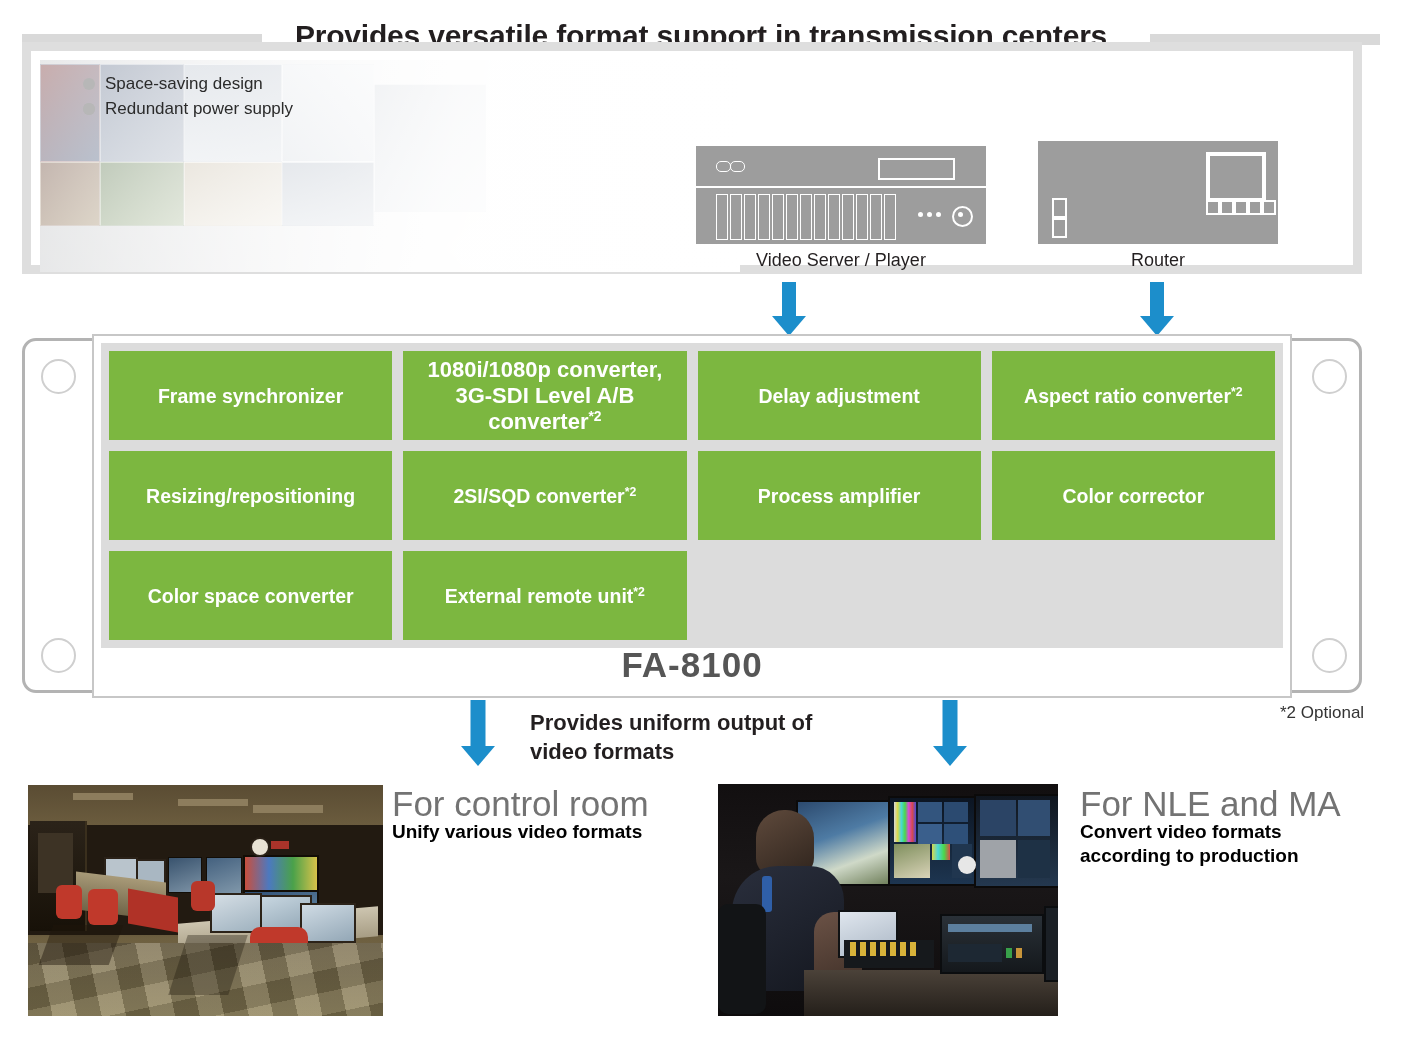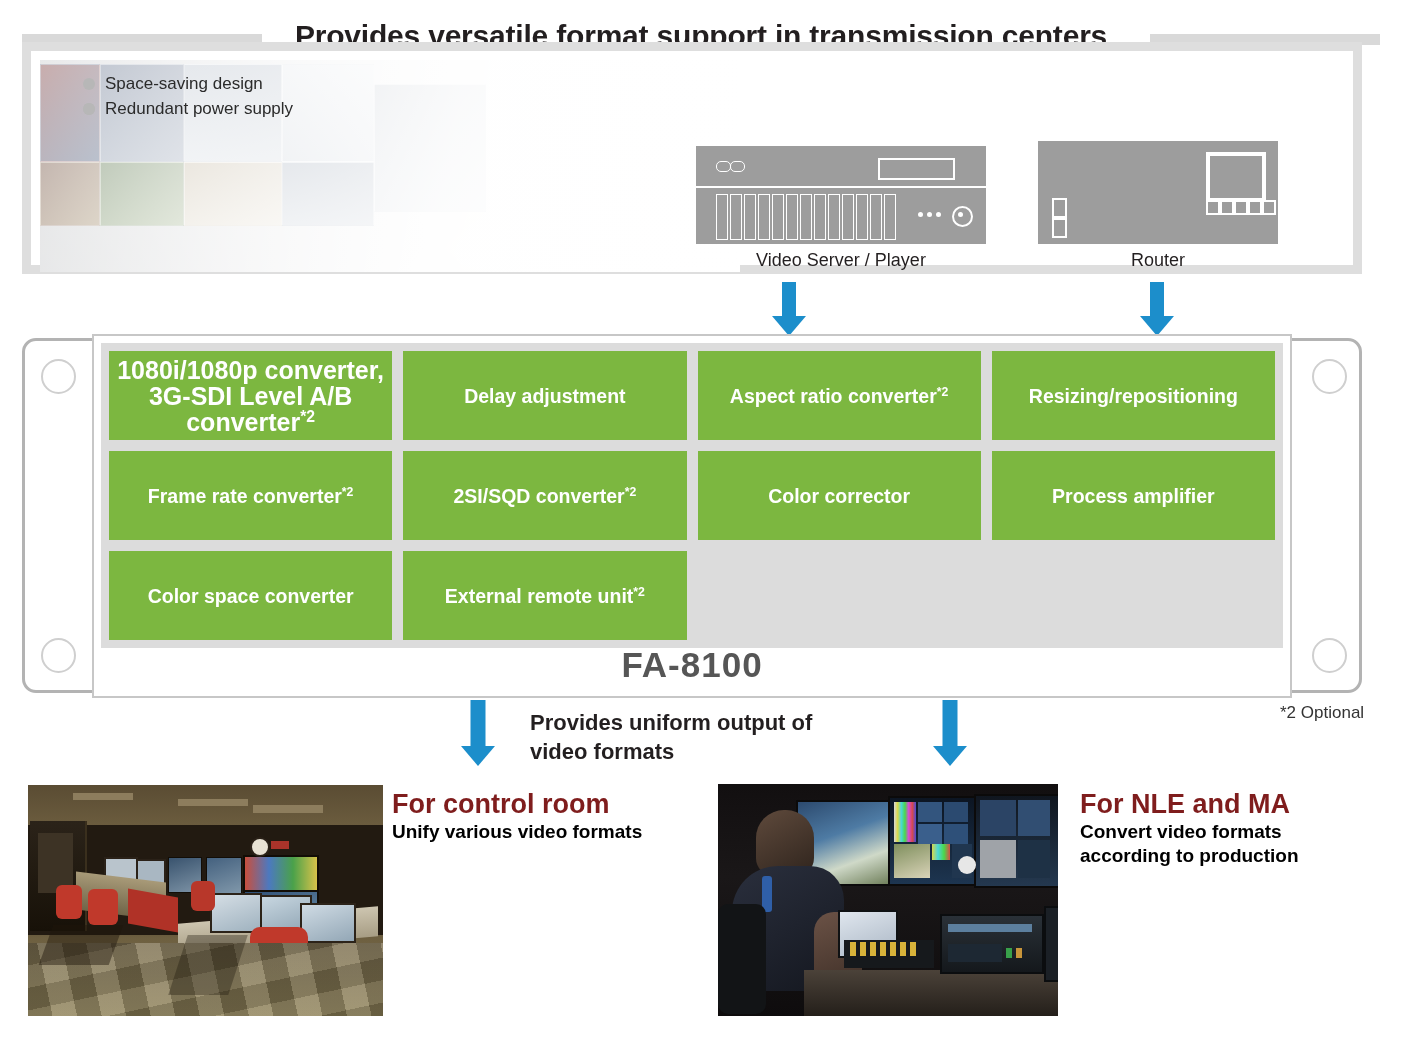--- a/index.html
+++ b/index.html
@@ -128,21 +128,21 @@
     grid-template-rows:repeat(3, 1fr);
     column-gap:11px;row-gap:11px;
     width:1166px;height:289px;margin:0 auto;
   }
   .cell{
     background:#7cb740;color:#ffffff;
     display:flex;align-items:center;justify-content:center;text-align:center;
     font-size:19.5px;font-weight:bold;line-height:26px;
     padding:0 6px;box-sizing:border-box;
   }
-  .cell.two-line{font-size:25px;}
+  .cell.two-line{font-size:22px;}
   sup.opt{font-size:0.63em;vertical-align:super;line-height:0;}
 
   .model-name{
     position:absolute;left:92px;top:645px;width:1200px;text-align:center;
     font-size:35px;font-weight:bold;color:#565656;letter-spacing:1px;
   }
 
   .footnote{
     position:absolute;left:1280px;top:703px;font-size:17px;color:#333333;white-space:nowrap;
   }
@@ -162,21 +162,21 @@
     background:
       linear-gradient(#2a2116 0%, #3a2f1f 16%, #241c12 32%, #2c2218 46%, #6d5f40 66%, #8b7c55 100%);
   }
   .nle-scene{position:absolute;left:0;top:0;width:100%;height:100%;
     background:linear-gradient(#120f10 0%, #1a1718 40%, #0e0c0d 100%);
   }
   .sc{position:absolute;}
 
   .label-block{position:absolute;}
   .label-green{
-    font-size:27px;font-weight:bold;color:#7f1d1d;line-height:32px;white-space:nowrap;
+    font-size:35px;font-weight:normal;color:#737373;line-height:32px;white-space:nowrap;
   }
   .label-black{
     font-size:19px;font-weight:bold;color:#000000;line-height:24px;
   }
 </style>
 </head>
 <body>
 
 <div class="title-row">
   <div class="title-bar-left"></div>
@@ -273,48 +273,48 @@
   <div class="rack-hole" style="left:16px;top:18px;"></div>
   <div class="rack-hole" style="left:16px;top:297px;"></div>
   <div class="rack-hole" style="left:1287px;top:18px;"></div>
   <div class="rack-hole" style="left:1287px;top:297px;"></div>
 </div>
 
 <div class="rack-body"></div>
 
 <div class="grid-wrap">
   <div class="grid">
+    <div class="cell">
+      <span><span>Frame synchronizer</span><sup class="opt"></sup></span>
+    </div>
     <div class="cell two-line">
       <span>
         <span>1080i/1080p converter,</span><br>
         <span>3G-SDI Level A/B converter</span><sup class="opt">*2</sup>
       </span>
     </div>
     <div class="cell">
       <span><span>Delay adjustment</span><sup class="opt"></sup></span>
     </div>
 
     <div class="cell">
       <span><span>Aspect ratio converter</span><sup class="opt">*2</sup></span>
     </div>
     <div class="cell">
       <span><span>Resizing/repositioning</span><sup class="opt"></sup></span>
     </div>
     <div class="cell">
-      <span><span>Frame rate converter</span><sup class="opt">*2</sup></span>
-    </div>
-    <div class="cell">
       <span><span>2SI/SQD converter</span><sup class="opt">*2</sup></span>
     </div>
 
     <div class="cell">
+      <span><span>Process amplifier</span><sup class="opt"></sup></span>
+    </div>
+    <div class="cell">
       <span><span>Color corrector</span><sup class="opt"></sup></span>
-    </div>
-    <div class="cell">
-      <span><span>Process amplifier</span><sup class="opt"></sup></span>
     </div>
     <div class="cell">
       <span><span>Color space converter</span><sup class="opt"></sup></span>
     </div>
     <div class="cell">
       <span><span>External remote unit</span><sup class="opt">*2</sup></span>
     </div>
   </div>
 </div>
 

